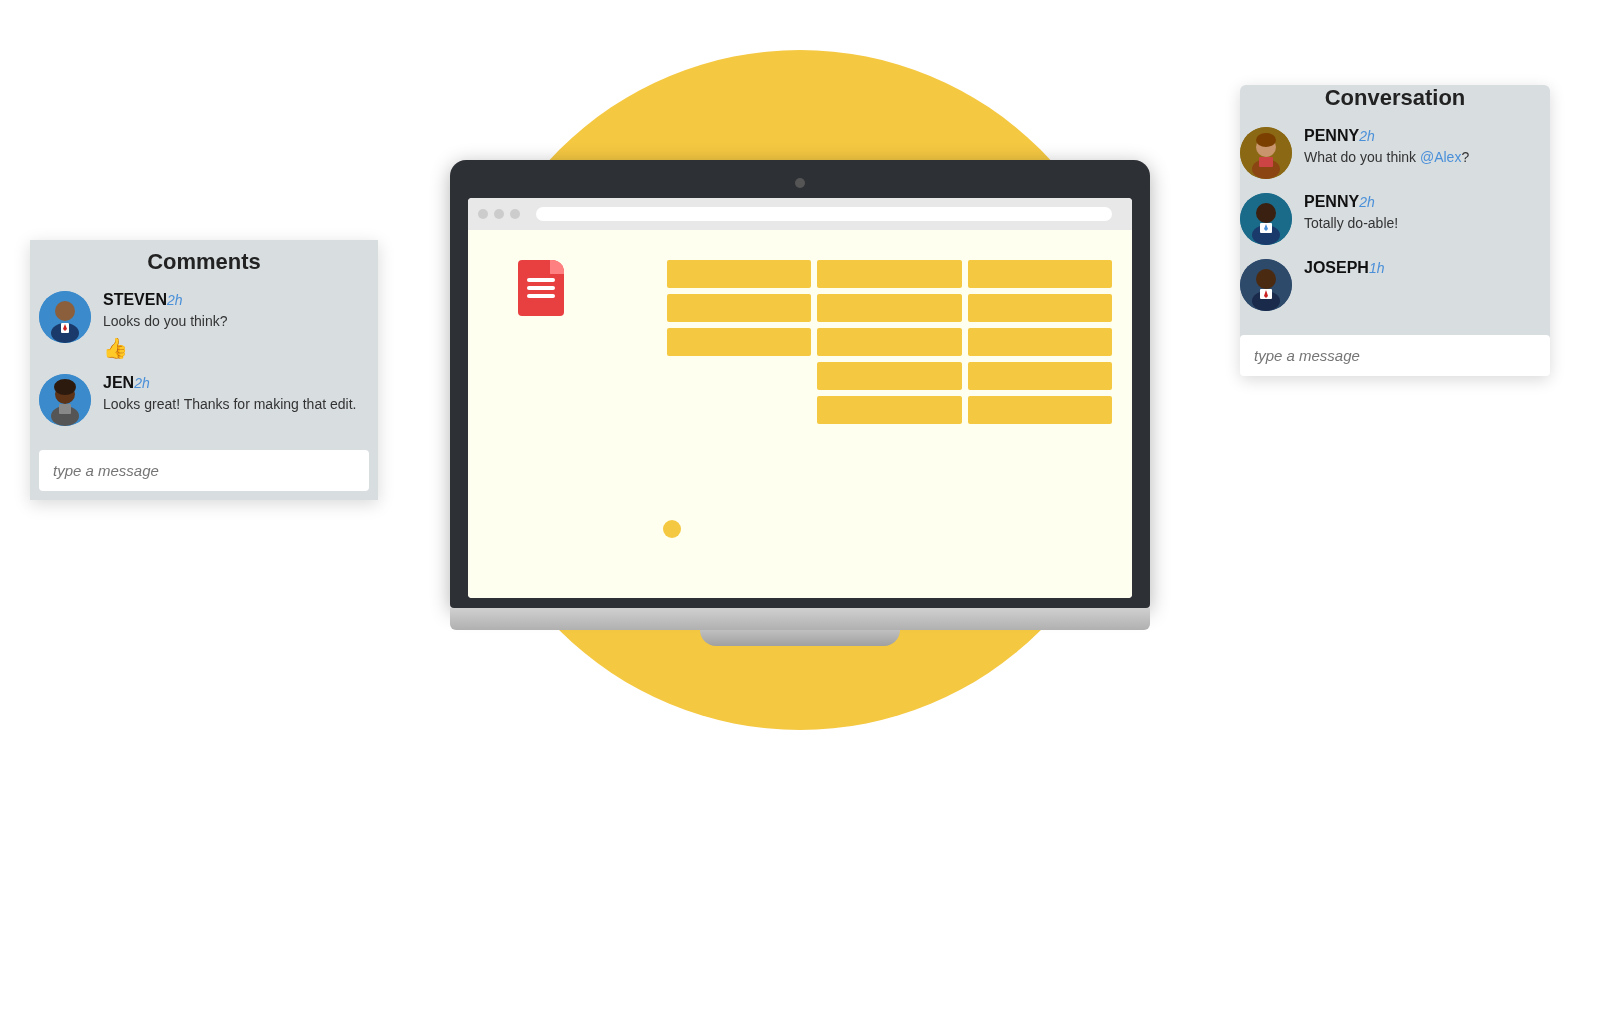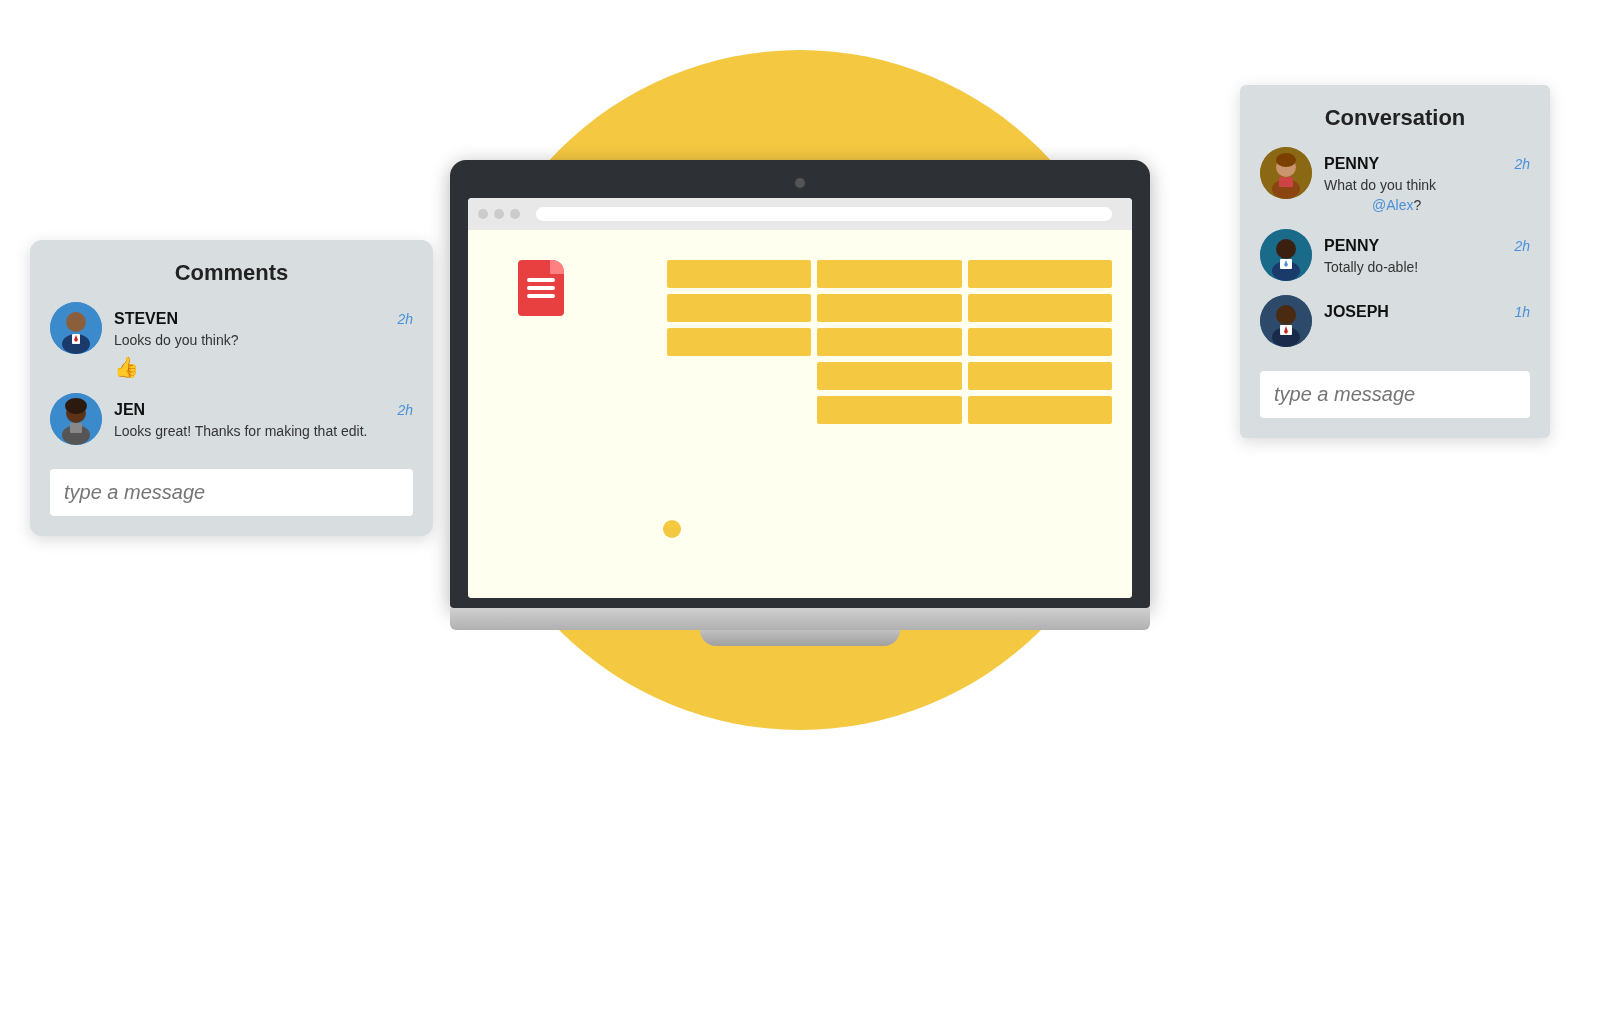--- a/index.html
+++ b/index.html
@@ -147,24 +147,24 @@
       width: 200px;
       margin: 0 auto;
       border-radius: 0 0 40px 40px;
     }
 
     
     .comments-panel {
       position: absolute;
       top: 240px;
       left: 30px;
-      width: 403px;
+      width: 348px;
       background: #d8dde0;
-      border-radius: 12px;
-      padding: 20px;
+      border-radius: 0;
+      padding: 9px;
       z-index: 20;
       box-shadow: 0 4px 16px rgba(0,0,0,0.15);
     }
 
     .panel-title {
       font-size: 22px;
       font-weight: bold;
       color: #222;
       margin-bottom: 16px;
       text-align: center;
@@ -208,24 +208,23 @@
     .avatar-joseph {
       background: #2d4a6b;
     }
 
     .comment-body {
       flex: 1;
     }
 
     .comment-header {
       display: flex;
-      justify-content: space-between;
+      justify-content: flex-start;
       align-items: center;
       margin-bottom: 3px;
-      margin-top: 8px;
     }
 
     .comment-author {
       font-weight: bold;
       font-size: 16px;
       color: #111;
     }
 
     .comment-time {
       color: #4A90D9;
@@ -245,43 +244,41 @@
       margin-top: 4px;
     }
 
     .message-input {
       background: white;
       border: none;
       border-radius: 4px;
       padding: 12px 14px;
       width: 100%;
       font-style: italic;
-      font-size: 20px;
+      font-size: 15px;
       color: #555;
       margin-top: 10px;
       outline: none;
     }
 
     
     .conversation-panel {
       position: absolute;
       top: 85px;
       right: 50px;
       width: 310px;
       background: #d8dde0;
       border-radius: 6px;
-      padding: 20px;
       z-index: 20;
       box-shadow: 0 4px 16px rgba(0,0,0,0.15);
     }
 
     
     .mention {
       color: #4A90D9;
-      margin-left: 48px;
     }
 
     .spreadsheet-row {
       display: grid;
       grid-template-columns: 1.2fr 1fr 1fr 1fr;
       gap: 6px;
       margin-bottom: 6px;
     }
 
     .sh-cell {

